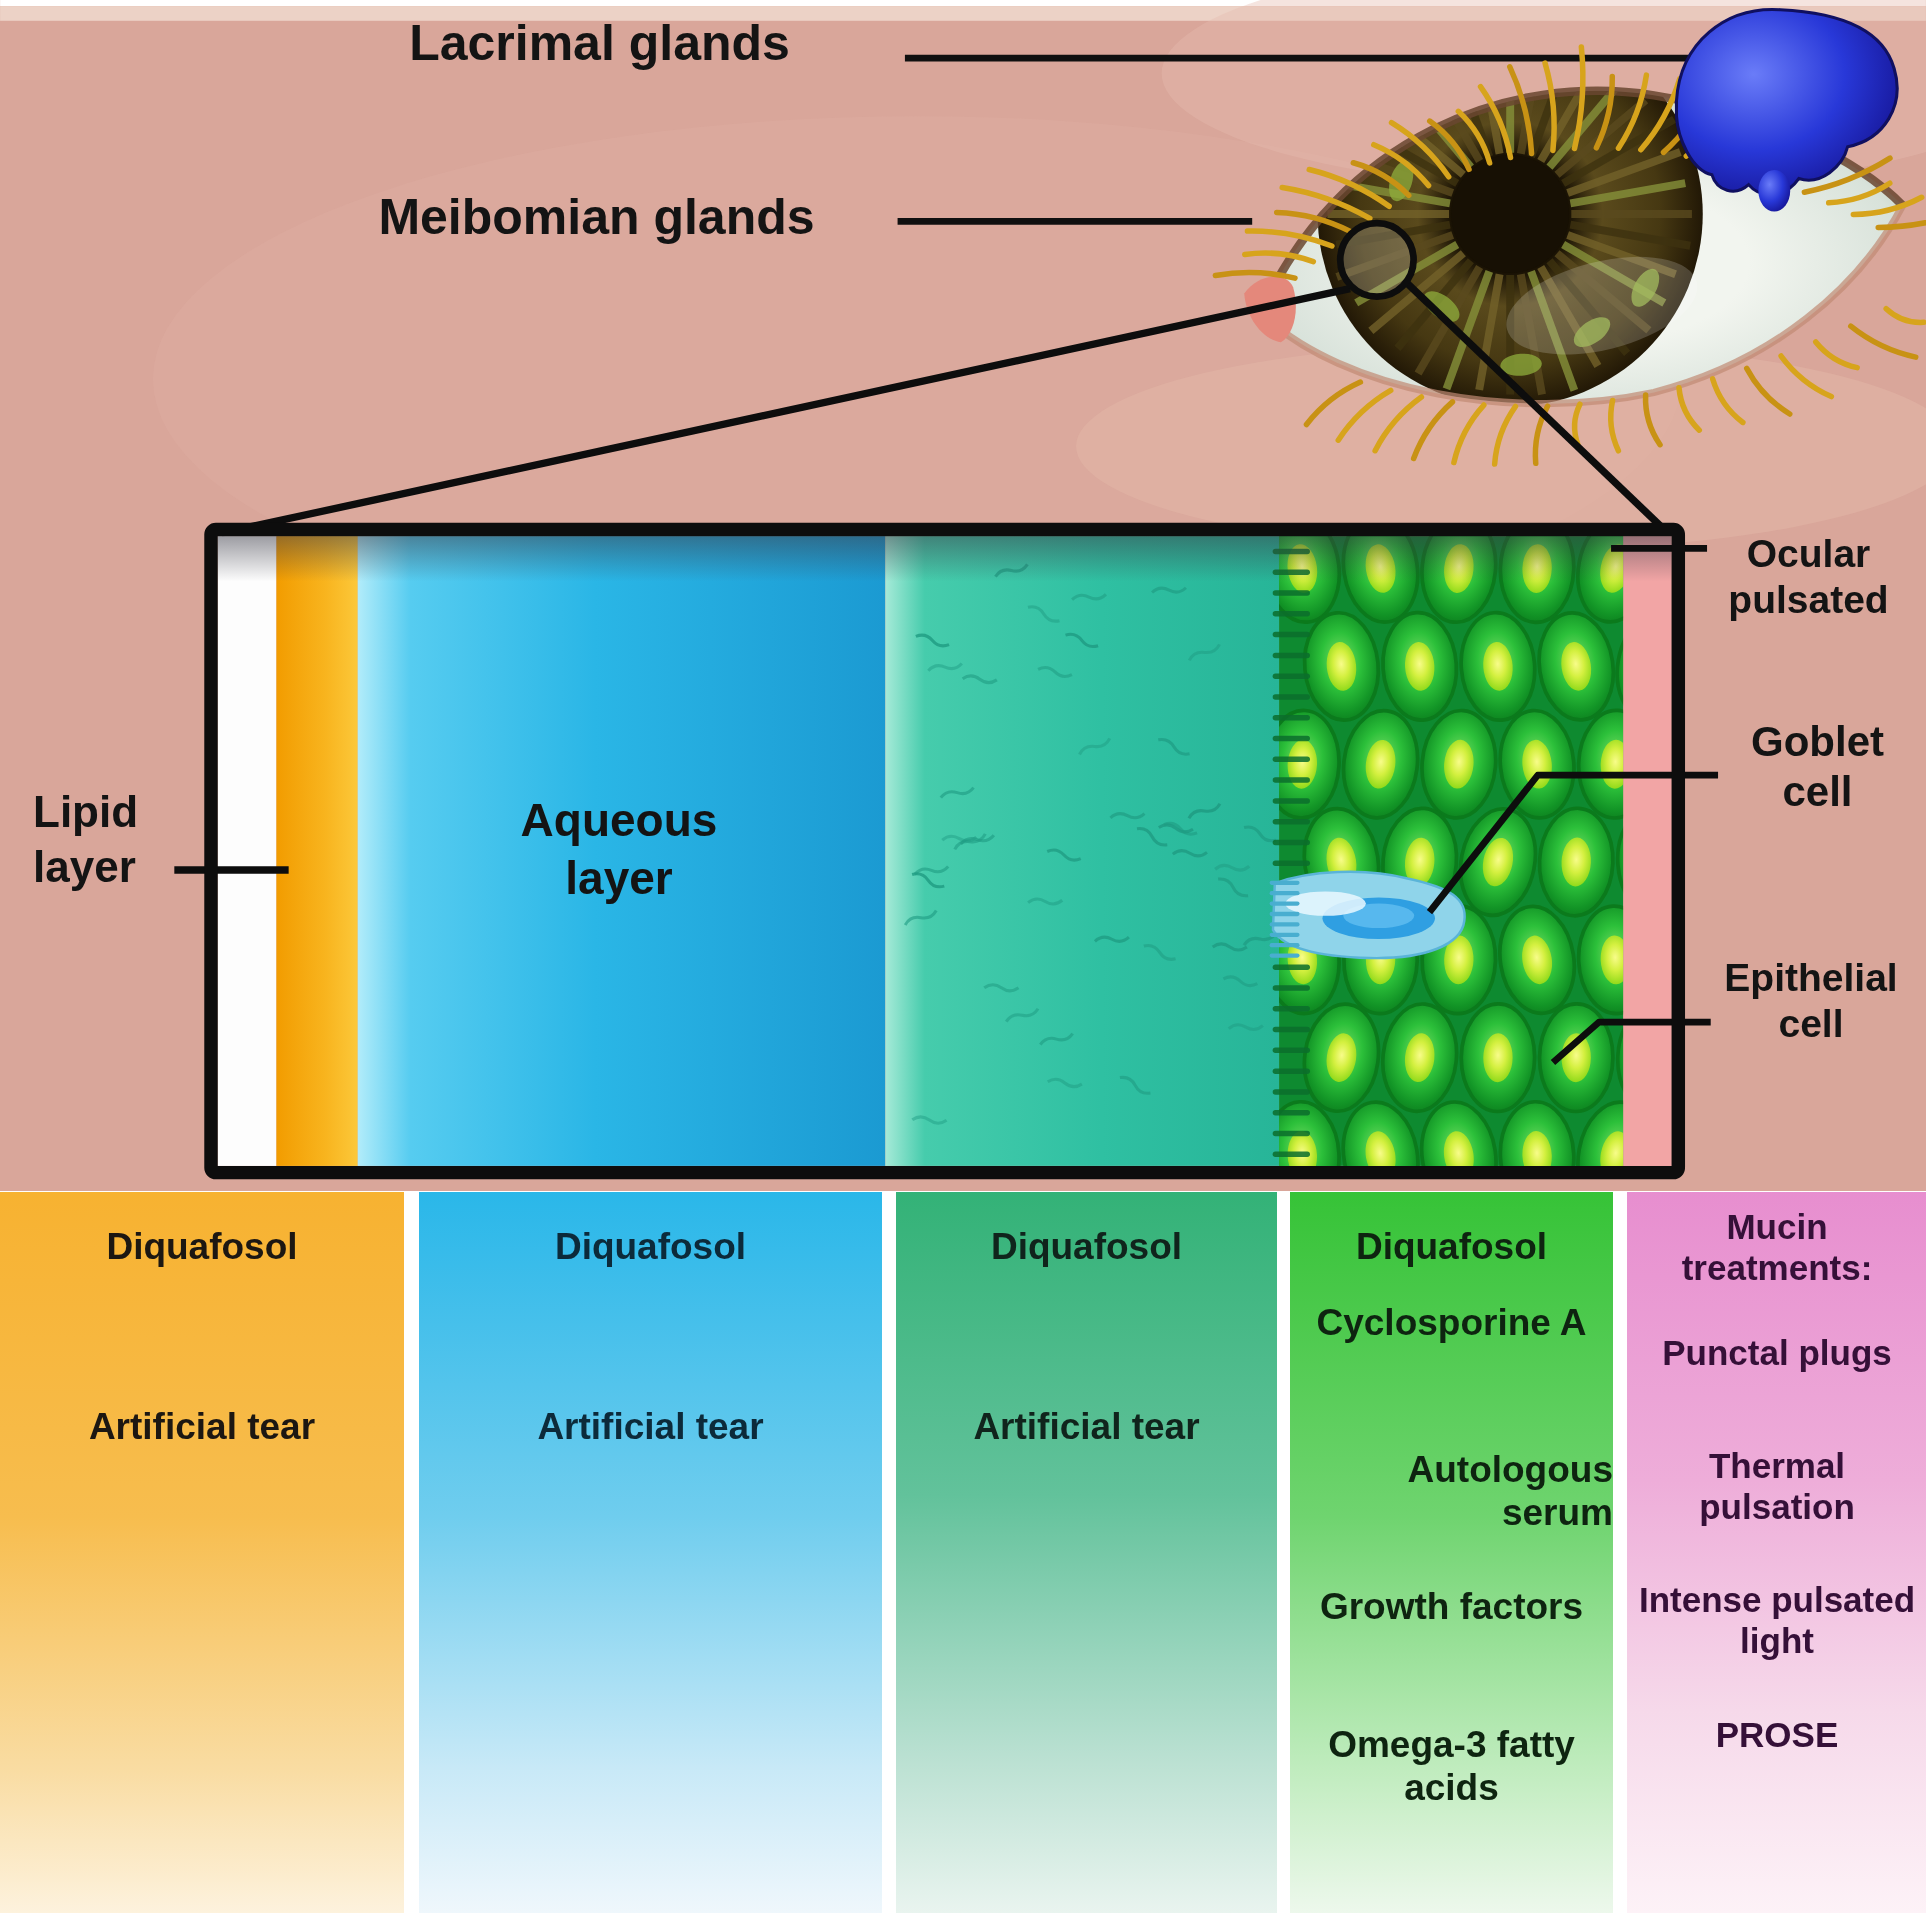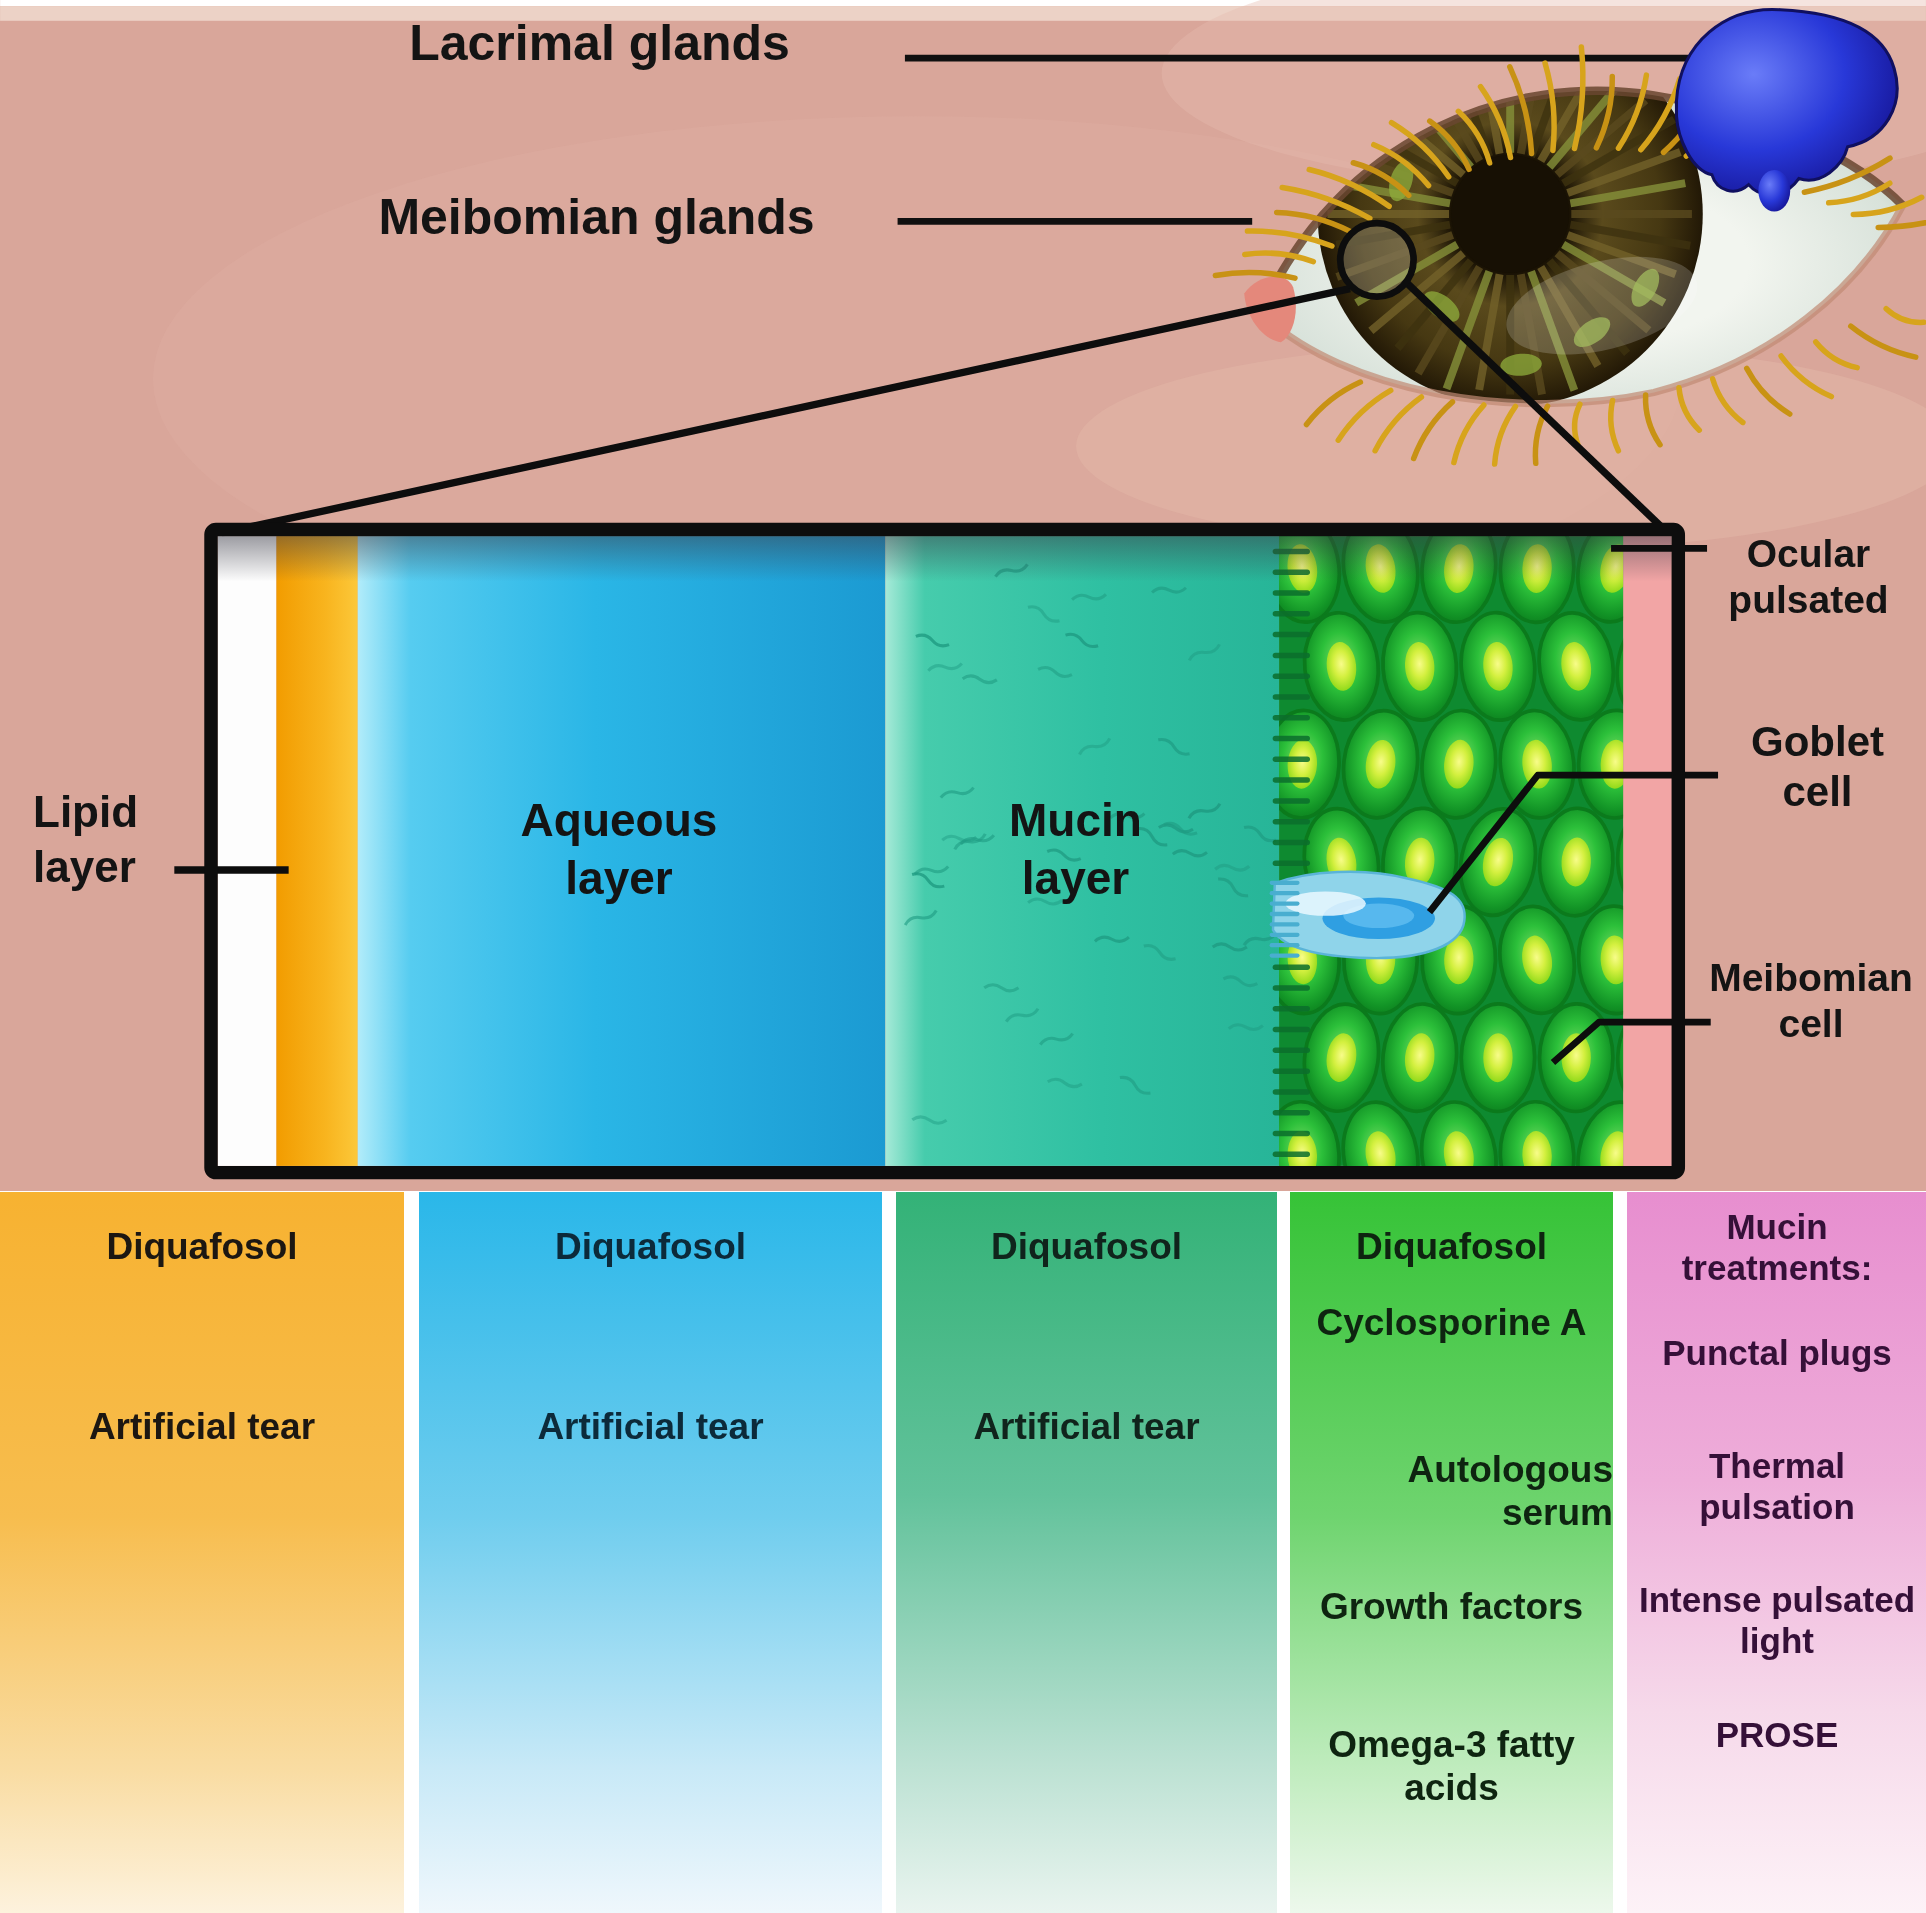--- a/index.html
+++ b/index.html
@@ -463,25 +463,24 @@
   <polyline points="2798,1672 2615,1672 2540,1738" fill="none" stroke="#0d0d0d" stroke-width="11" stroke-linejoin="round"></polyline>
 
   <rect x="345" y="866" width="2400" height="1052" rx="8" fill="none" stroke="#0d0d0d" stroke-width="22"></rect>
 </svg>
 
 <div class="lbl lbl-top" style="left:318px;top:17px;width:563px;">Lacrimal glands</div>
 <div class="lbl lbl-top" style="left:306px;top:191px;width:581px;">Meibomian glands</div>
 
 <div class="lbl lbl-layer" style="left:17px;top:784px;width:153px;text-align:left;font-size:44px;margin-left:16px;">Lipid layer</div>
 <div class="lbl lbl-layer" style="left:515px;top:792px;width:208px;">Aqueous layer</div>
-<div class="lbl lbl-layer" style="left:984px;top:792px;width:183px;">Mucin layer</div>
 
 <div class="lbl lbl-side" style="left:1717px;top:531px;width:183px;">Ocular pulsated</div>
 <div class="lbl lbl-side" style="left:1732px;top:717px;width:171px;font-size:42px;">Goblet cell</div>
-<div class="lbl lbl-side" style="left:1707px;top:955px;width:208px;">Meibomian cell</div>
+<div class="lbl lbl-side" style="left:1707px;top:955px;width:208px;">Epithelial cell</div>
 
 <div class="col col1">
   <div class="item" style="top:34px;">Diquafosol</div>
   <div class="item" style="top:214px;">Artificial tear</div>
 </div>
 <div class="col col2">
   <div class="item" style="top:34px;">Diquafosol</div>
   <div class="item" style="top:214px;">Artificial tear</div>
 </div>
 <div class="col col3">

